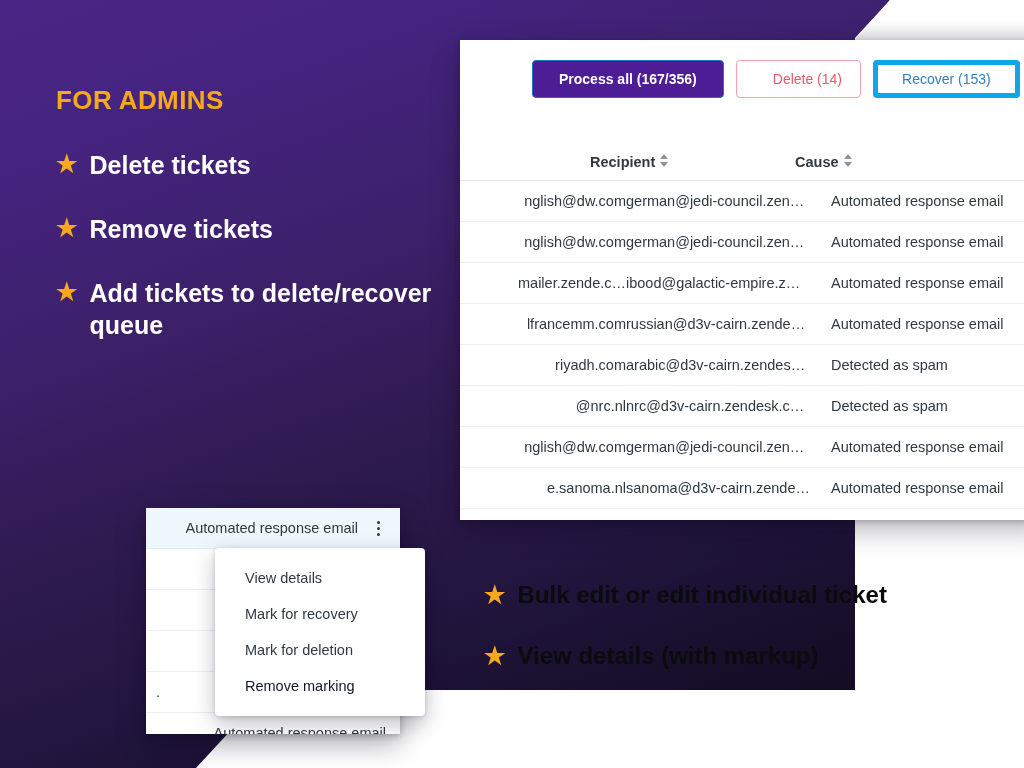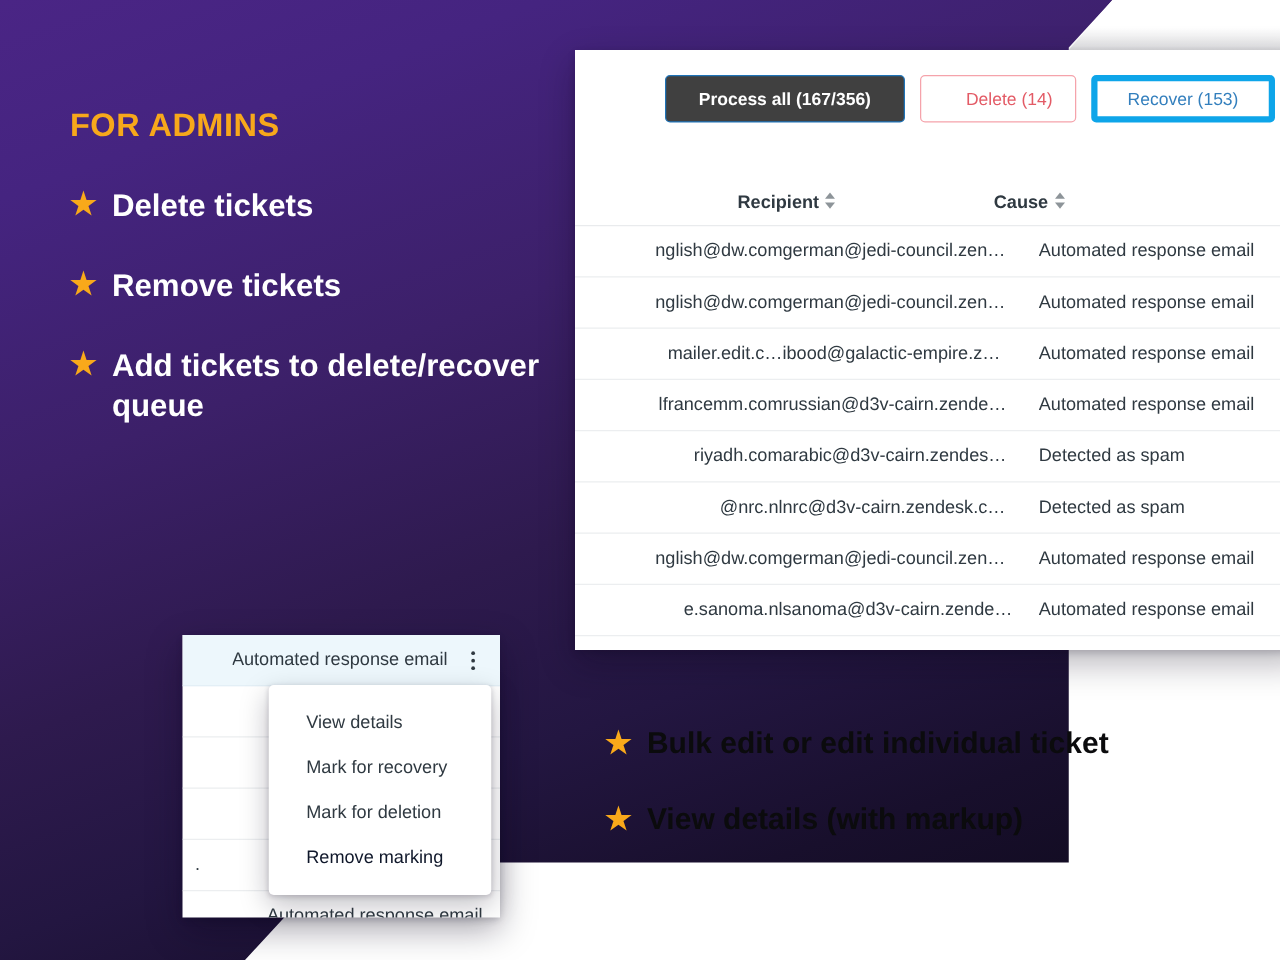--- a/index.html
+++ b/index.html
@@ -115,21 +115,21 @@
     border-radius: 4px;
     box-sizing: border-box;
     display: inline-flex;
     align-items: center;
     justify-content: center;
     white-space: nowrap;
     cursor: pointer;
     background: #ffffff;
   }
   .btn-primary {
-    background: #404040;
+    background: #4c1d95;
     color: #ffffff;
     border: 1px solid #1f73b7;
     font-weight: 600;
     padding: 4px 26px;
   }
   .btn-danger {
     color: #e35b66;
     border: 1px solid #f5a3ab;
     padding-left: 36px;
   }
@@ -252,21 +252,21 @@
     margin-right: auto;
     color: #2f3941;
     font-size: 14.5px;
   }
 
   
   .dropdown {
     position: absolute;
     left: 215px;
     top: 548px;
-    width: 178px;
+    width: 210px;
     background: #ffffff;
     border-radius: 4px;
     box-shadow: 0 8px 22px rgba(12,6,28,0.26), 0 1px 4px rgba(12,6,28,0.16);
     padding: 12px 0;
     z-index: 5;
   }
   .dropdown .ditem {
     padding: 10px 16px 10px 30px;
     font-size: 14.5px;
     color: #2f3941;
@@ -352,21 +352,21 @@
         <div class="cell col-sender">nglish@dw.com</div>
         <div class="cell col-recipient">german@jedi-council.zen…</div>
         <div class="cell col-cause">Automated response email</div>
       </div>
       <div class="trow">
         <div class="cell col-sender">nglish@dw.com</div>
         <div class="cell col-recipient">german@jedi-council.zen…</div>
         <div class="cell col-cause">Automated response email</div>
       </div>
       <div class="trow">
-        <div class="cell col-sender">mailer.edit.c…</div>
+        <div class="cell col-sender">mailer.zende.c…</div>
         <div class="cell col-recipient">ibood@galactic-empire.z…</div>
         <div class="cell col-cause">Automated response email</div>
       </div>
       <div class="trow">
         <div class="cell col-sender">lfrancemm.com</div>
         <div class="cell col-recipient">russian@d3v-cairn.zende…</div>
         <div class="cell col-cause">Automated response email</div>
       </div>
       <div class="trow">
         <div class="cell col-sender">riyadh.com</div>

